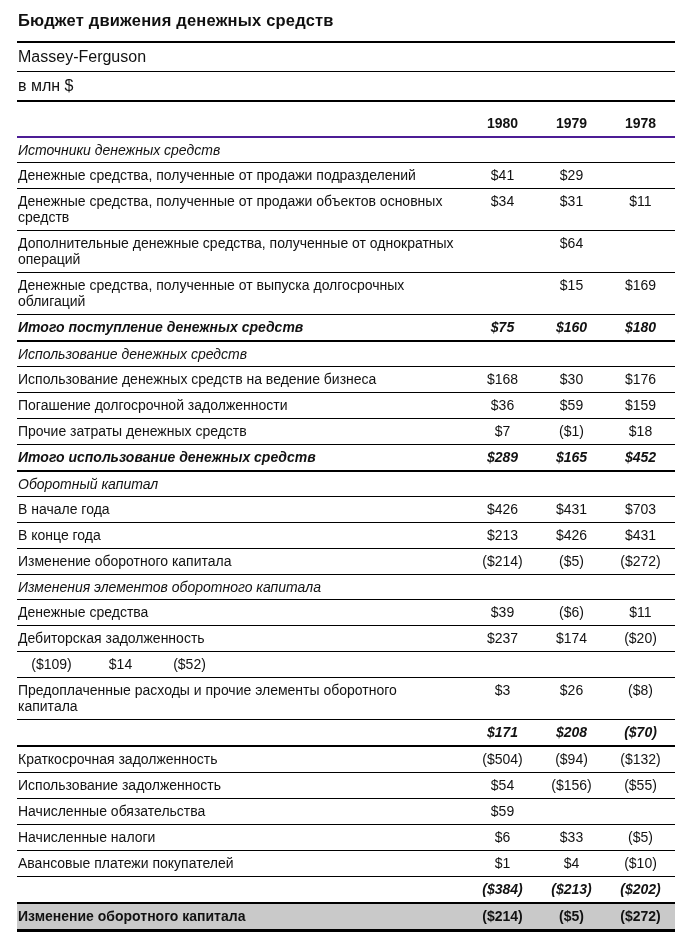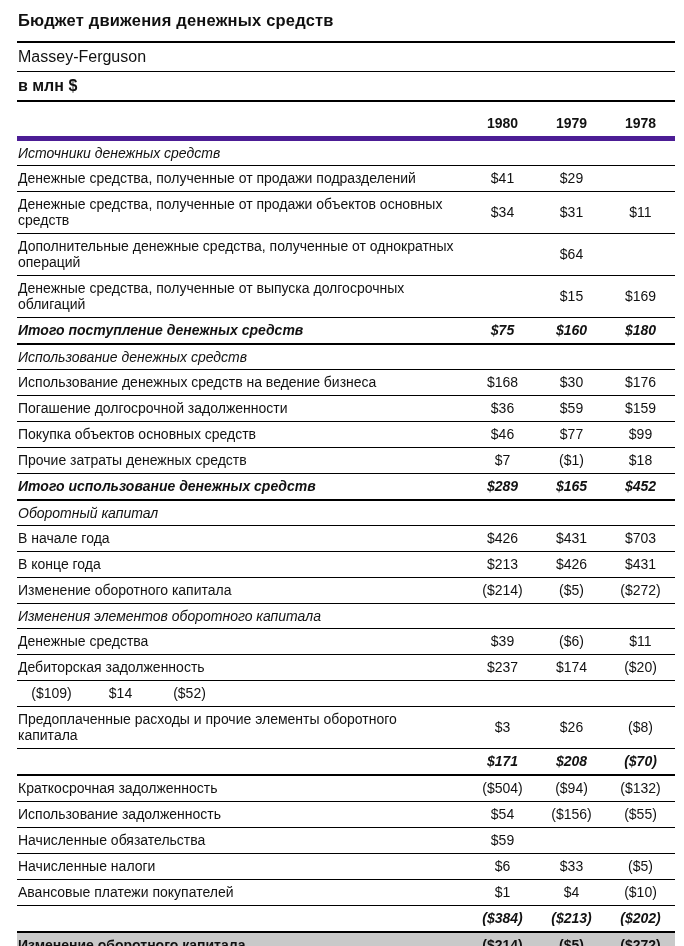--- a/index.html
+++ b/index.html
@@ -15,34 +15,34 @@
     font-weight:bold;
     padding:5px 0 11px 1px;
     border-bottom:2px solid #000;
     letter-spacing:0.2px;
   }
   .hrow {
     font-size:16px;
     padding:5px 1px 5px 1px;
     border-bottom:1px solid #000;
   }
-  .hrow.units { border-bottom:2px solid #000;font-weight:bold; }
+  .hrow.units { border-bottom:2px solid #000; }
   .yearhead {
     display:flex;
     align-items:flex-end;
     font-weight:bold;
     font-size:14px;
     padding-top:13px;
-    border-bottom:5px solid #4c1d95;
+    border-bottom:2px solid #4c1d95;
   }
   .yearhead .spacer { flex:1; }
   .yearhead .val { padding-top:0; }
   .row {
     display:flex;
-    align-items:center;
+    align-items:flex-start;
     border-bottom:1px solid #000;
     font-size:14px;
   }
   .row .label {
     flex:1;
     padding:4px 8px 5px 1px;
     white-space:pre-line;
     line-height:16px;
   }
   .val {
@@ -130,26 +130,20 @@
         <div class="val">$30</div>
         <div class="val">$176</div>
       </div>
       <div class="row data">
         <div class="label">Погашение долгосрочной задолженности</div>
         <div class="val">$36</div>
         <div class="val">$59</div>
         <div class="val">$159</div>
       </div>
       <div class="row data">
-        <div class="label">Покупка объектов основных средств</div>
-        <div class="val">$46</div>
-        <div class="val">$77</div>
-        <div class="val">$99</div>
-      </div>
-      <div class="row data">
         <div class="label">Прочие затраты денежных средств</div>
         <div class="val">$7</div>
         <div class="val">($1)</div>
         <div class="val">$18</div>
       </div>
       <div class="row total">
         <div class="label">Итого использование денежных средств</div>
         <div class="val">$289</div>
         <div class="val">$165</div>
         <div class="val">$452</div>

